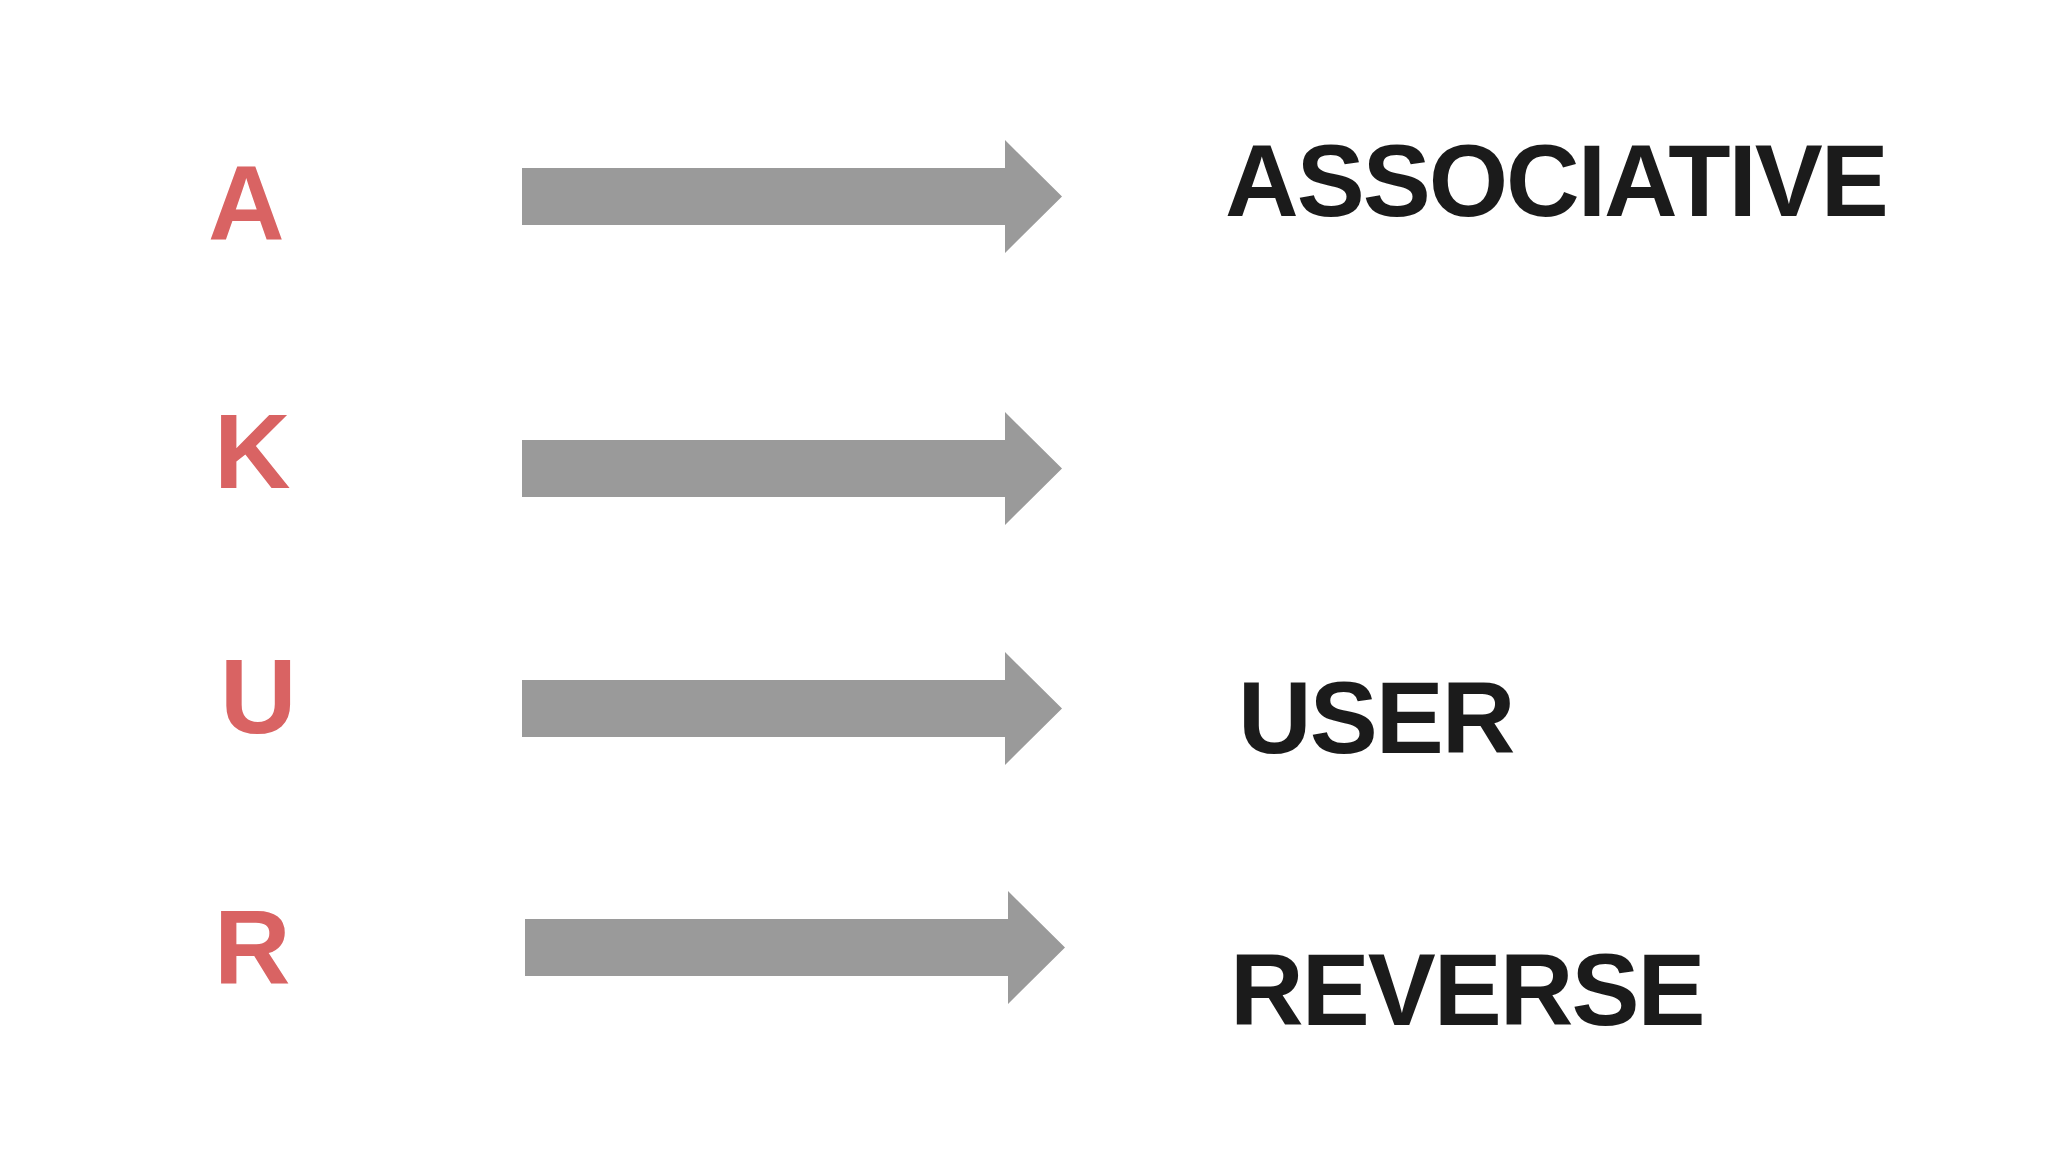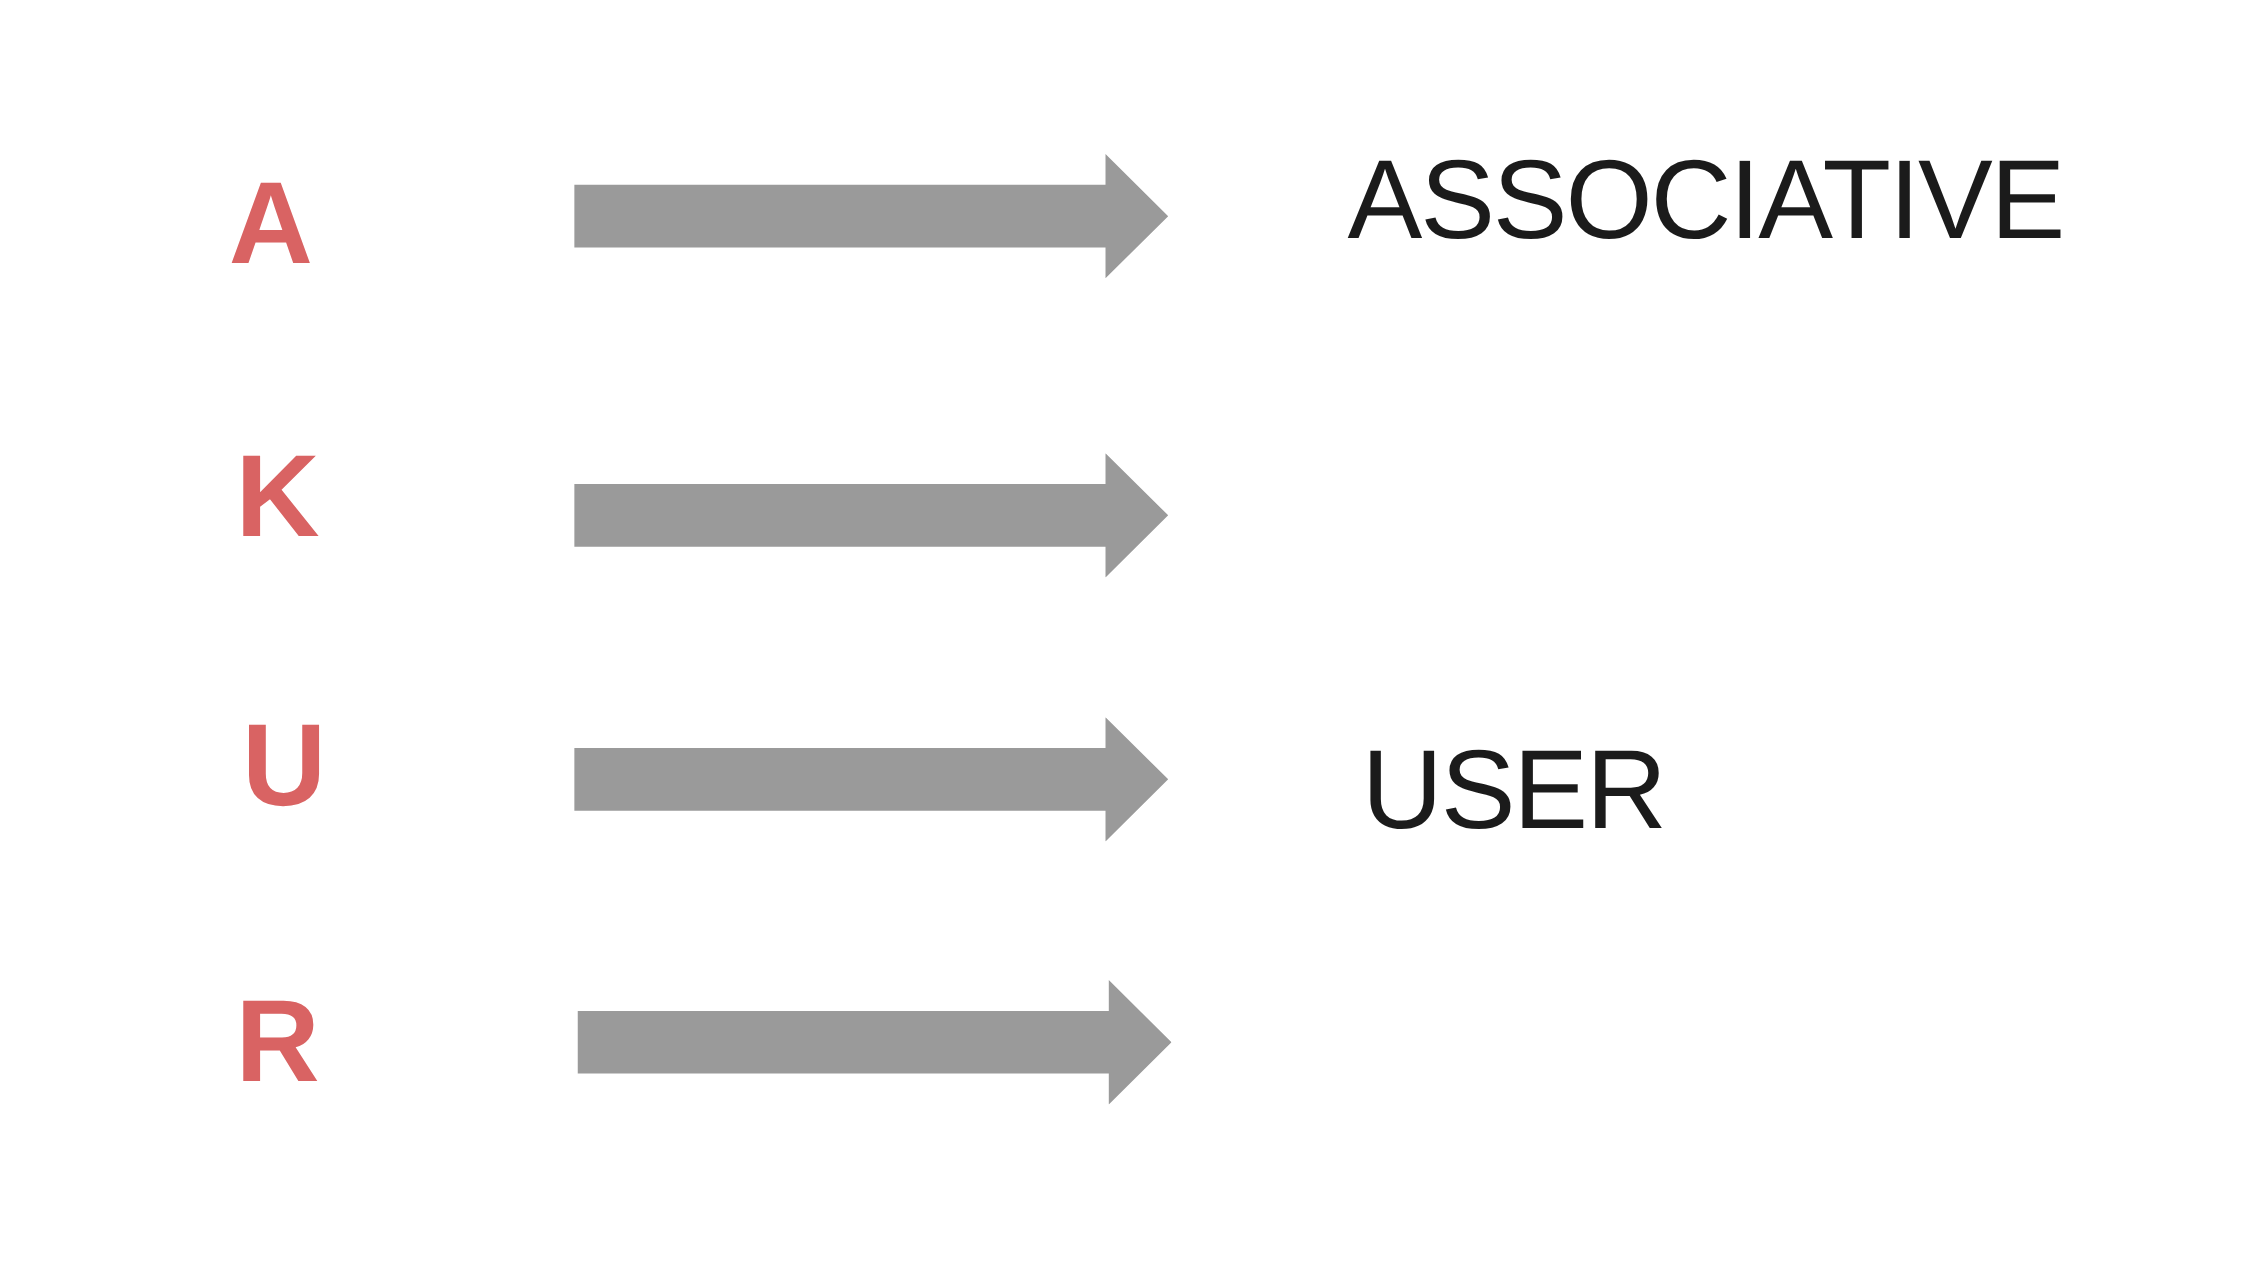--- a/index.html
+++ b/index.html
@@ -19,21 +19,21 @@
     position: absolute;
     font-size: 106px;
     font-weight: bold;
     line-height: 1;
     color: var(--letter-color, #d96363);
     white-space: nowrap;
   }
   .word {
     position: absolute;
     font-size: 102px;
-    font-weight: normal;
+    font-weight: bold;
     line-height: 1;
     letter-spacing: -2px;
     color: var(--word-color, #1b1b1b);
     white-space: nowrap;
   }
   .arrow {
     position: absolute;
     width: 540px;
     height: 113px;
   }
@@ -76,14 +76,15 @@
   <span class="letter l2">U</span>
   <svg class="arrow a2" viewBox="0 0 540 113" xmlns="http://www.w3.org/2000/svg">
     <polygon points="0,28 483,28 483,0 540,56.5 483,113 483,85 0,85"></polygon>
   </svg>
   <span class="word w2">USER</span>
 
   <span class="letter l3">R</span>
   <svg class="arrow a3" viewBox="0 0 540 113" xmlns="http://www.w3.org/2000/svg">
     <polygon points="0,28 483,28 483,0 540,56.5 483,113 483,85 0,85"></polygon>
   </svg>
+  <span class="word w3">REVERSE</span>
 
 </div>
 
 </body></html>

